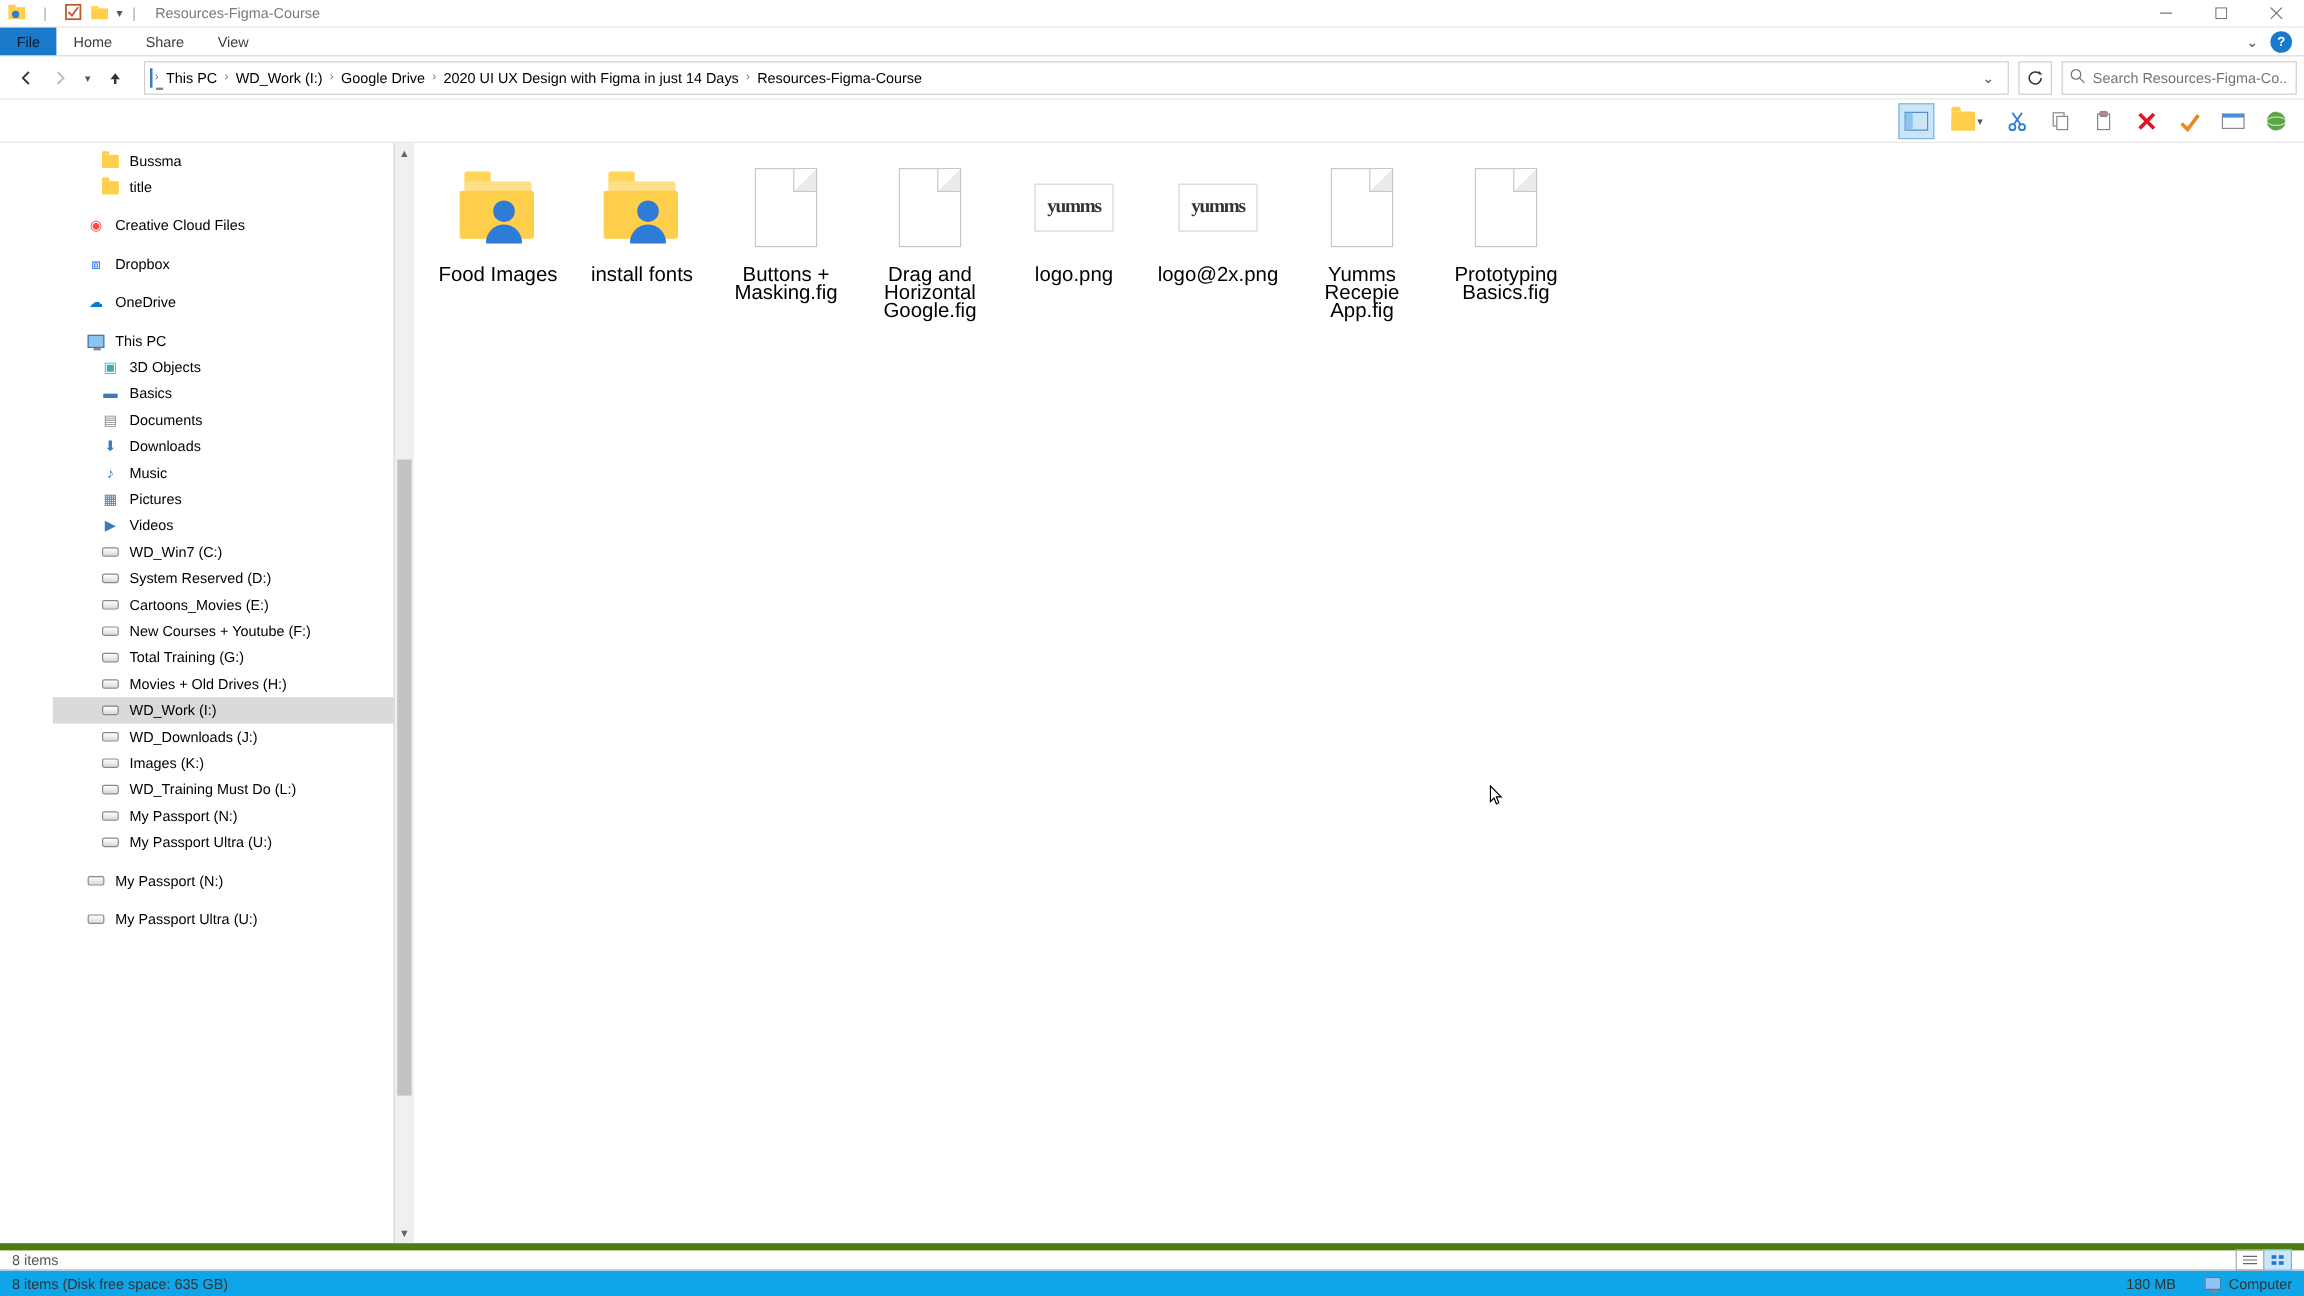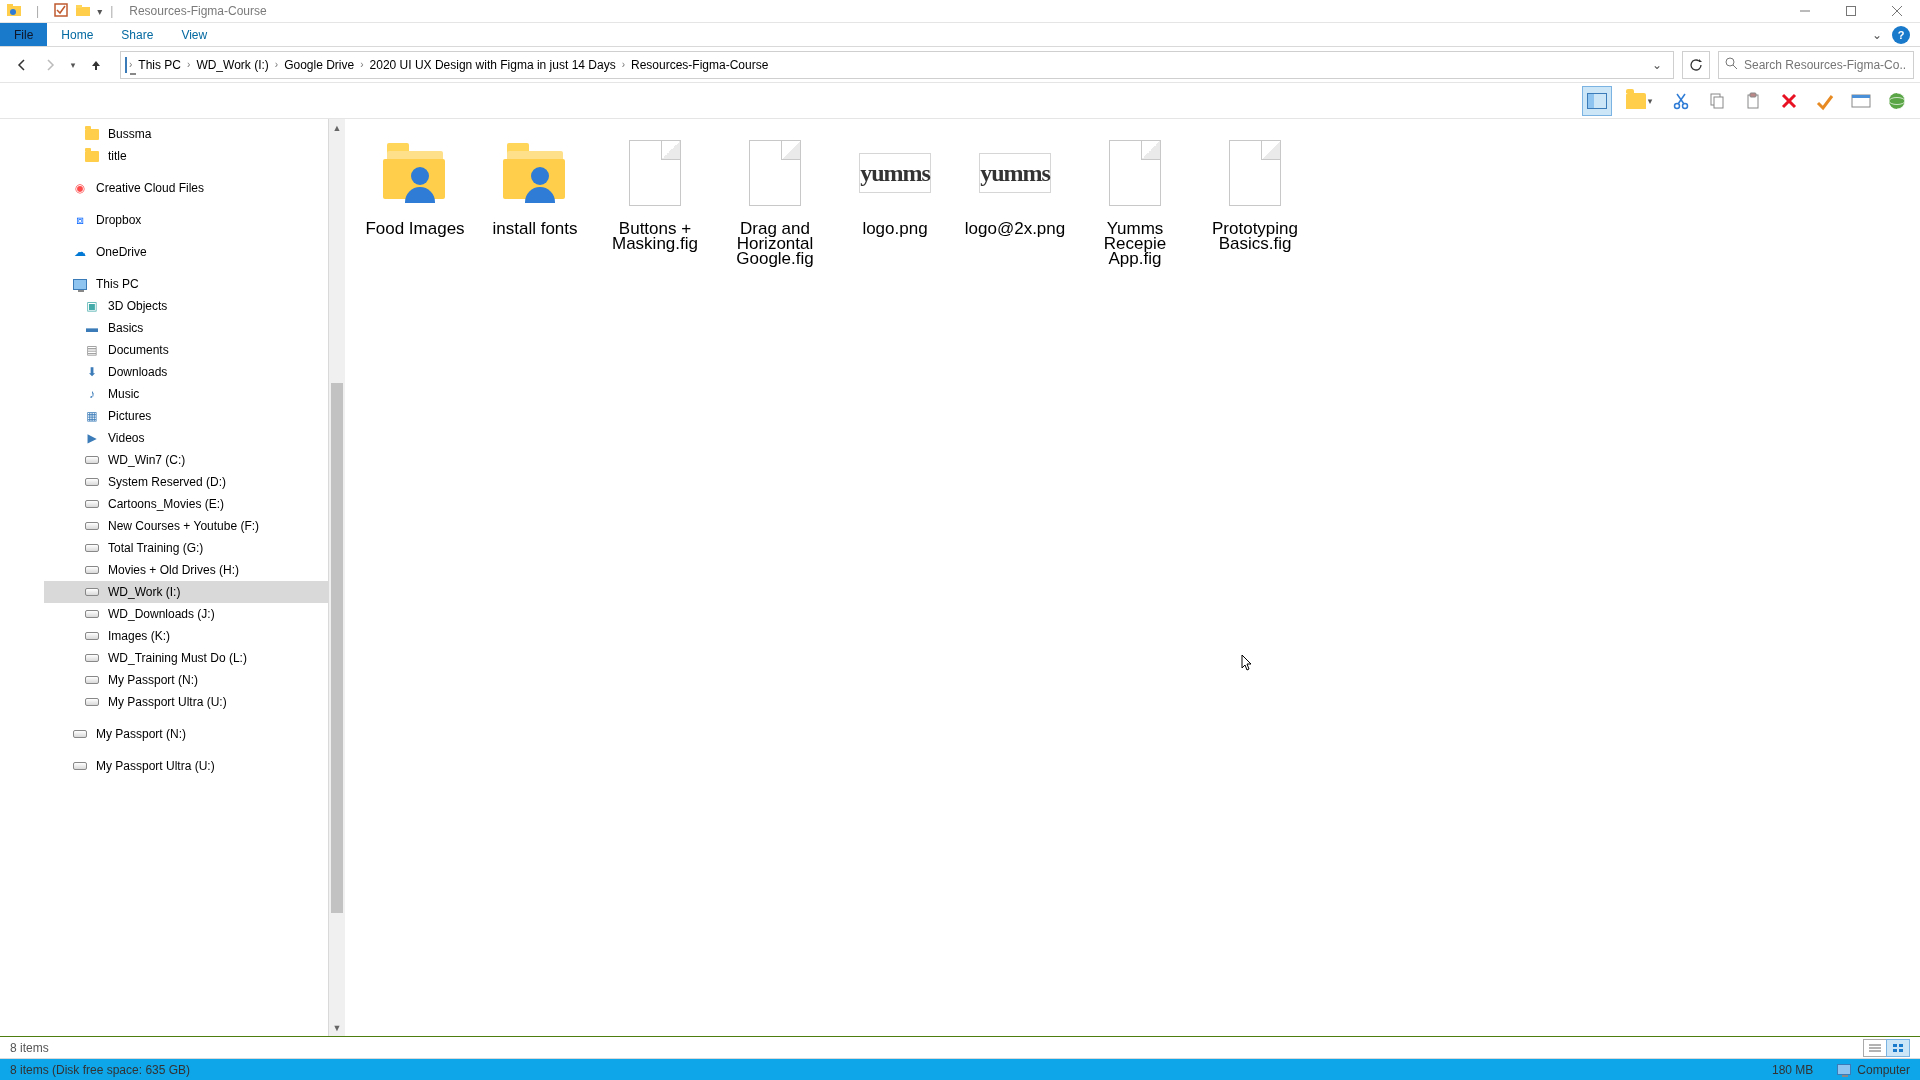--- a/index.html
+++ b/index.html
@@ -9,21 +9,21 @@
   .titlebar { height: 23px; display: flex; align-items: center; border-bottom: 1px solid #e5e5e5; }
   .titlebar .qat { display: flex; align-items: center; gap: 6px; padding-left: 6px; }
   .titlebar .qat-icon { width: 16px; height: 16px; }
   .titlebar .title { margin-left: 8px; color: #7a7a7a; }
   .titlebar .sep { margin: 0 8px; color: #aaa; }
   .titlebar .win-ctl { margin-left: auto; display: flex; }
   .titlebar .win-btn { width: 46px; height: 22px; display: flex; align-items: center; justify-content: center; color: #7a7a7a; }
 
   
   .ribbon { height: 24px; display: flex; align-items: stretch; border-bottom: 1px solid #d9d9d9; }
-  .ribbon .tab { padding: 0 14px; display: flex; align-items: center; cursor: pointer; color: #0369a1; }
+  .ribbon .tab { padding: 0 14px; display: flex; align-items: center; cursor: pointer; color: #404040; }
   .ribbon .tab.file { background: #1979ca; color: #0f172a; }
   .ribbon .help { margin-left: auto; display: flex; align-items: center; gap: 10px; padding-right: 10px; }
   .ribbon .help .chev { color: #555; }
   .ribbon .help .qmark { width: 18px; height: 18px; border-radius: 50%; background: #1979ca; color: #fff; display: flex; align-items: center; justify-content: center; font-weight: bold; font-size: 11px; }
 
   
   .addr-row { height: 36px; display: flex; align-items: center; gap: 8px; padding: 0 6px; border-bottom: 1px solid #e5e5e5; }
   .nav-arrows { display: flex; align-items: center; gap: 4px; padding: 0 4px; }
   .nav-btn { width: 24px; height: 24px; display: flex; align-items: center; justify-content: center; color: #555; }
   .nav-btn.disabled { color: #bbb; }
@@ -68,28 +68,28 @@
   .folder-person .tab { position: absolute; top: 0; left: 4px; width: 22px; height: 12px; background: #ffd65a; border-radius: 2px 2px 0 0; }
   .folder-person .front { position: absolute; top: 16px; left: 0px; width: 62px; height: 40px; background: #ffcf4b; border-radius: 2px; }
   .folder-person .head { position: absolute; bottom: 18px; left: 28px; width: 18px; height: 18px; border-radius: 50%; background: #2e7cd6; }
   .folder-person .bodyp { position: absolute; bottom: 0px; left: 22px; width: 30px; height: 16px; border-radius: 16px 16px 0 0; background: #2e7cd6; }
 
   
   .file-icn { width: 52px; height: 66px; background: #fff; border: 1px solid #c8c8c8; position: relative; }
   .file-icn::before { content: ""; position: absolute; top: 0; right: 0; width: 18px; height: 18px; background: linear-gradient(135deg, #fff 50%, #eaeaea 50%); border-left: 1px solid #c8c8c8; border-bottom: 1px solid #c8c8c8; }
 
   
-  .logo-thumb { width: 72px; height: 40px; border: 1px solid #d6d6d6; display: flex; align-items: center; justify-content: center; font-family: "Brush Script MT", cursive; font-size: 24px; font-weight: bold; color: #333; letter-spacing: -1px; background: #fff; }
+  .logo-thumb { width: 72px; height: 40px; border: 1px solid #d6d6d6; display: flex; align-items: center; justify-content: center; font-family: "Brush Script MT", cursive; font-size: 16px; font-weight: bold; color: #333; letter-spacing: -1px; background: #fff; }
 
   
   .cursor { position: absolute; width: 12px; height: 18px; left: 896px; top: 535px; }
   .cursor svg { width: 100%; height: 100%; }
 
   
-  .status-a { height: 22px; border-top: 1px solid #4d7c0f; display: flex; align-items: center; padding: 0 10px; color: #555; }
+  .status-a { height: 22px; border-top: 6px solid #4d7c0f; display: flex; align-items: center; padding: 0 10px; color: #555; }
   .status-a .view-toggles { margin-left: auto; display: flex; }
   .status-a .vt { width: 24px; height: 18px; border: 1px solid #aaa; display:flex; align-items:center; justify-content:center; margin-left: -1px; color:#666; }
   .status-a .vt.active { background: #cde6f7; border-color: #7bb4e3; color:#1979ca; }
   .status-b { height: 22px; background: #0ea5e9; border-top: 1px solid #d9d9d9; display: flex; align-items: center; padding: 0 10px; color: #333; }
   .status-b .right { margin-left: auto; display: flex; align-items: center; gap: 24px; }
 
   
   .icn-folder { width: 14px; height: 11px; background: #ffcf4b; border-radius: 1px; position: relative; }
   .icn-folder::before { content: ""; position: absolute; top: -3px; left: 0; width: 6px; height: 3px; background: #ffcf4b; border-radius: 1px 1px 0 0; }
   .icn-drive { width: 14px; height: 8px; border: 1px solid #888; border-radius: 2px; background: linear-gradient(#fff, #d9d9d9); }

